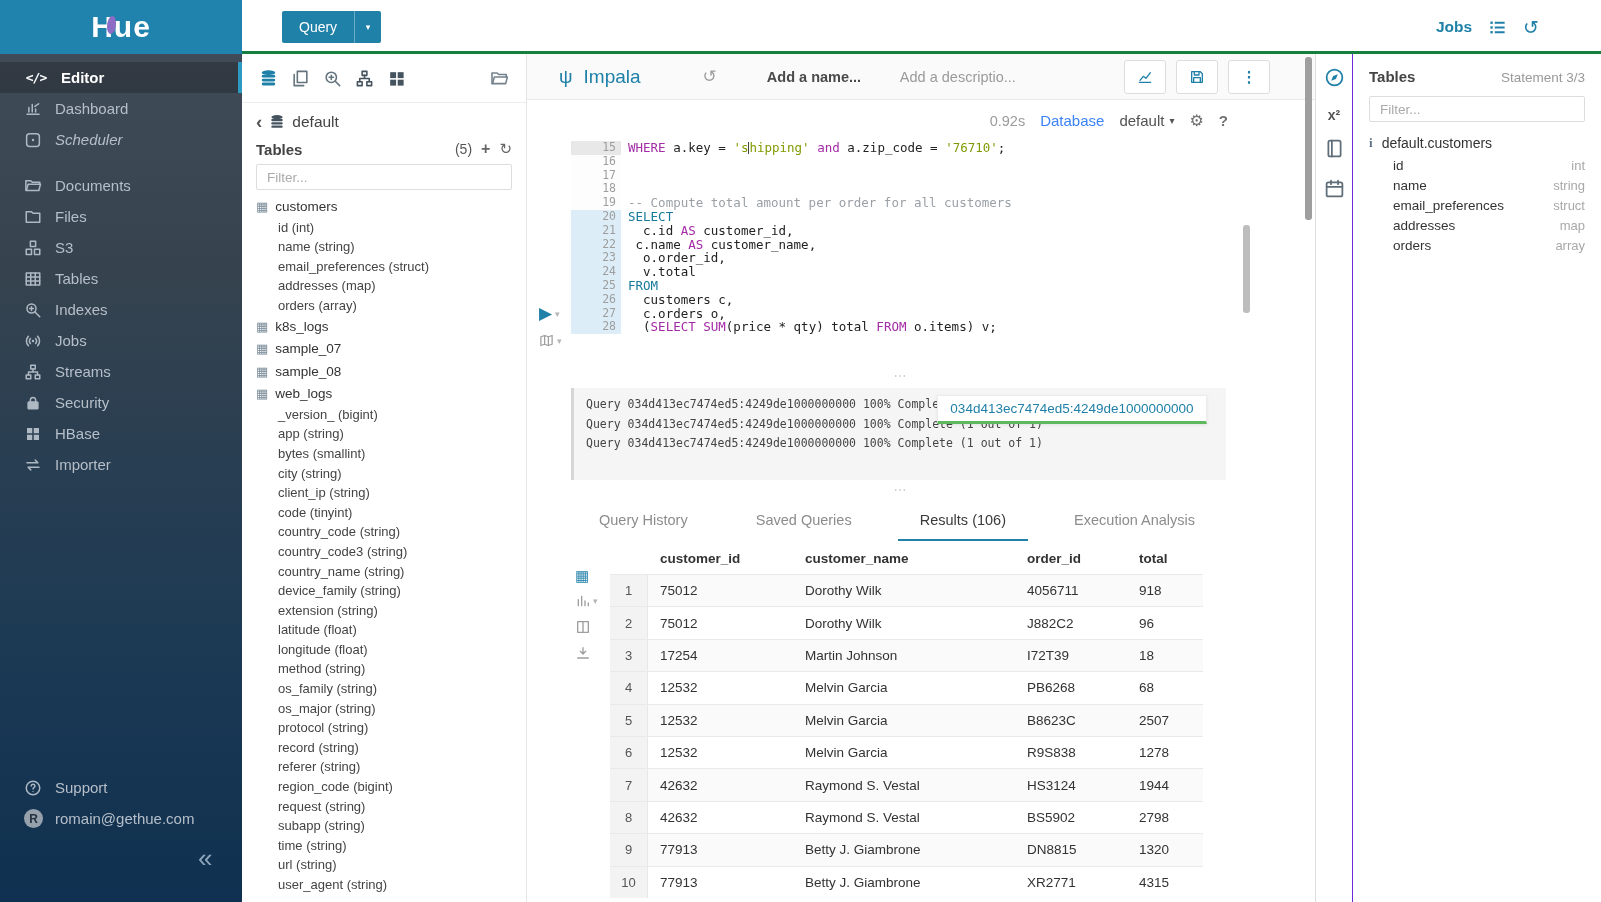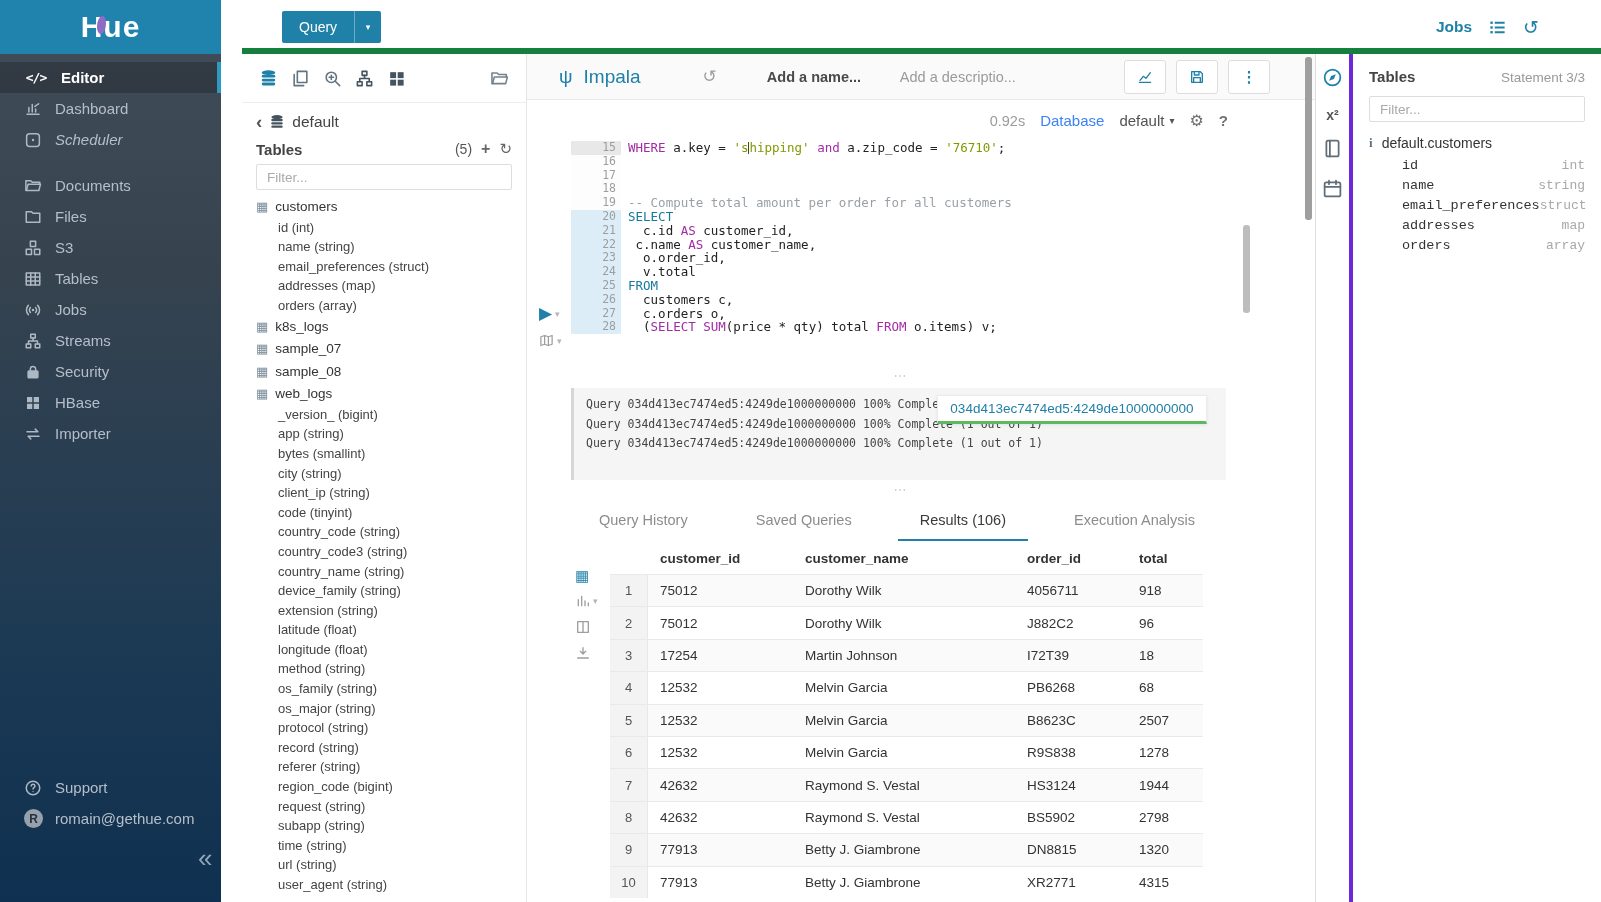--- a/index.html
+++ b/index.html
@@ -1,38 +1,38 @@
 <!DOCTYPE html>
 <html><head>
 <meta charset="utf-8">
 <style>
   html,body{margin:0;padding:0;overflow:hidden;}
   body{width:1601px;height:902px;position:relative;font-family:"Liberation Sans",sans-serif;background:#fff;color:#333;}
   .icn{display:inline-flex;width:18px;height:18px;align-items:center;justify-content:center;flex:none;}
   .icn svg{width:100%;height:100%;}
 
   
-  .sidebar{position:absolute;left:0;top:0;width:221px;height:902px;background:linear-gradient(180deg,#434d5a 0%,#36434f 30%,#1d3a54 70%,#0f3050 100%);}
+  .sidebar{position:absolute;left:0;top:0;width:242px;height:902px;background:linear-gradient(180deg,#434d5a 0%,#36434f 30%,#1d3a54 70%,#0f3050 100%);}
   .logo-band{height:54px;background:#2083ad;display:flex;align-items:center;justify-content:center;}
   .logo{color:#fff;font-size:30px;font-weight:bold;letter-spacing:1px;position:relative;line-height:1;}
   .logo .accent{position:absolute;left:16px;top:4px;width:9px;height:18px;background:#8d6cc6;border-radius:60% 40% 60% 40%;}
   .nav{position:absolute;left:0;top:62px;right:0;}
   .nav-item{height:31px;display:flex;align-items:center;padding-left:24px;color:#b6bfc9;font-size:15px;cursor:pointer;position:relative;}
   .nav-item .icn{margin-right:13px;color:#aeb9c3;}
   .nav-item.active{background:rgba(0,0,0,0.22);color:#fff;font-weight:bold;}
   .nav-item.active .icn{color:#fff;}
   .nav-item.active:after{content:"";position:absolute;right:0;top:0;bottom:0;width:4px;background:#2d9ac4;}
   .nav-item.gap{margin-bottom:15px;font-style:italic;}
   .code-glyph{font-family:"DejaVu Sans Mono",monospace;font-size:13px;font-weight:bold;letter-spacing:-1px;}
   .side-footer{position:absolute;left:0;right:0;top:772px;}
   .avatar{width:19px;height:19px;border-radius:50%;background:#97a1ab;color:#24313e;font-size:12px;font-weight:bold;display:flex;align-items:center;justify-content:center;flex:none;}
   .collapse{position:absolute;left:198px;top:843px;color:#8fa6bd;font-size:26px;cursor:pointer;}
 
   
-  .topbar{position:absolute;left:242px;top:0;width:1359px;height:54px;background:#fff;border-bottom:6px solid #15803d;box-sizing:border-box;}
+  .topbar{position:absolute;left:242px;top:0;width:1359px;height:54px;background:#fff;border-bottom:3px solid #15803d;box-sizing:border-box;}
   .query-btn{position:absolute;left:40px;top:11px;height:32px;display:flex;border-radius:2px;overflow:hidden;cursor:pointer;}
   .qb-main{background:#1f80a8;color:#fff;font-size:14px;display:flex;align-items:center;padding:0 17px;}
   .qb-caret{background:#1f80a8;border-left:1px solid rgba(255,255,255,.35);width:26px;color:#fff;display:flex;align-items:center;justify-content:center;font-size:9px;}
   .search-box{position:absolute;left:368px;top:11px;width:597px;height:30px;border:1px solid #ccc;border-radius:2px;box-sizing:border-box;display:flex;align-items:center;padding:0 10px;gap:9px;color:#555;}
   .search-box input{border:none;outline:none;flex:1;font-size:14.5px;font-family:"Liberation Sans",sans-serif;color:#333;background:transparent;}
   .search-box input::placeholder{color:#8a8a8a;}
   .topbar-right{position:absolute;right:62px;top:0;height:54px;display:flex;align-items:center;gap:16px;color:#1f80a8;}
   .jobs-label{font-size:15.5px;font-weight:bold;cursor:pointer;}
   .txt-icn{font-size:19px;line-height:1;cursor:pointer;}
 
@@ -117,35 +117,35 @@
   .rhead{display:flex;height:31px;align-items:center;}
   .rhead .hc{font-weight:bold;font-size:13.5px;color:#333;padding-left:12px;box-sizing:border-box;}
   .rrows .rrow{display:flex;height:31.4px;border-top:1px solid #e9e9e9;align-items:stretch;}
   .rrows .rrow:nth-child(odd){background:#fafafa;}
   .cell{display:flex;align-items:center;padding-left:12px;box-sizing:border-box;font-size:13.5px;color:#333;}
   .rnum{width:38px;background:#f3f3f3;border-right:1px solid #e8e8e8;color:#555;font-size:13px;justify-content:center;padding-left:0;}
   .w1{width:145px;}.w2{width:222px;}.w3{width:112px;}.w4{width:76px;}
 
   
   .rightbar{position:absolute;left:1315px;top:54px;width:286px;height:848px;background:#fff;border-left:1px solid #dedede;box-sizing:border-box;}
-  .right-strip{position:absolute;left:0;top:0;bottom:0;width:37px;border-right:4px solid #6d28d9;display:flex;flex-direction:column;align-items:center;padding-top:13px;gap:15px;box-sizing:border-box;}
+  .right-strip{position:absolute;left:0;top:0;bottom:0;width:37px;border-right:1px solid #6d28d9;display:flex;flex-direction:column;align-items:center;padding-top:13px;gap:15px;box-sizing:border-box;}
   .rs-icn{cursor:pointer;color:#5f6d78;}
   .rs-icn .icn{width:21px;height:21px;}
   .rs-active{color:#2180a8;}
   .xsq{font-size:14px;font-weight:bold;color:#555;}
   .right-content{position:absolute;left:37px;right:0;top:0;bottom:0;padding:14px 16px;box-sizing:border-box;}
   .rc-head{display:flex;align-items:baseline;}
   .rc-title{font-size:15px;font-weight:bold;color:#444;}
   .rc-stmt{margin-left:auto;font-size:13.5px;color:#999;}
   .rc-filter{margin-top:11px;height:26px;border:1px solid #ddd;border-radius:2px;box-sizing:border-box;display:flex;align-items:center;padding:0 8px;}
   .rc-filter input{border:none;outline:none;width:100%;font-size:13.5px;font-family:"Liberation Sans",sans-serif;background:transparent;}
   .rc-filter input::placeholder{color:#aaa;}
   .rc-table{margin-top:13px;display:flex;align-items:center;gap:9px;font-size:14px;color:#333;}
   .info-i{font-weight:bold;color:#5f7285;font-size:13px;font-family:"Liberation Serif",serif;}
-  .rc-cols{margin-top:4px;margin-left:33px;font-family:Liberation Mono, monospace;}
+  .rc-cols{margin-top:4px;margin-left:24px;}
   .rc-col{display:flex;align-items:center;height:20.2px;font-size:13.5px;color:#333;}
   .rc-type{margin-left:auto;color:#a8a8a8;font-size:13px;}
 </style>
 </head>
 <body>
 
 <div class="sidebar">
   <div class="logo-band">
     <div class="logo"><span class="accent"></span><span>Hue</span></div>
   </div>
@@ -201,20 +201,30 @@
         <span>S3</span>
       </div>
       <div class="nav-item">
         <span class="icn">
           <svg viewBox="0 0 24 24" fill="none" stroke="currentColor" stroke-width="2" stroke-linecap="round" stroke-linejoin="round">
             <rect x="3" y="4" width="18" height="16"></rect>
             <path d="M3 9.3h18M3 14.6h18M9 4v16M15 4v16"></path>
           </svg>
         </span>
         <span>Tables</span>
+      </div>
+      <div class="nav-item">
+        <span class="icn">
+          <svg viewBox="0 0 24 24" fill="none" stroke="currentColor" stroke-width="2" stroke-linecap="round" stroke-linejoin="round">
+            <circle cx="10" cy="10" r="6"></circle>
+            <path d="M14.6 14.6L21 21"></path>
+            <path d="M10 7.5v5M7.5 10h5"></path>
+          </svg>
+        </span>
+        <span>Indexes</span>
       </div>
       <div class="nav-item">
         <span class="icn">
           <svg viewBox="0 0 24 24" fill="none" stroke="currentColor" stroke-width="2" stroke-linecap="round" stroke-linejoin="round">
             <circle cx="12" cy="12" r="1.7" fill="currentColor" stroke="none"></circle>
             <path d="M8.6 8.6a4.8 4.8 0 000 6.8M15.4 8.6a4.8 4.8 0 010 6.8M5.8 5.8a8.8 8.8 0 000 12.4M18.2 5.8a8.8 8.8 0 010 12.4"></path>
           </svg>
         </span>
         <span>Jobs</span>
       </div>

